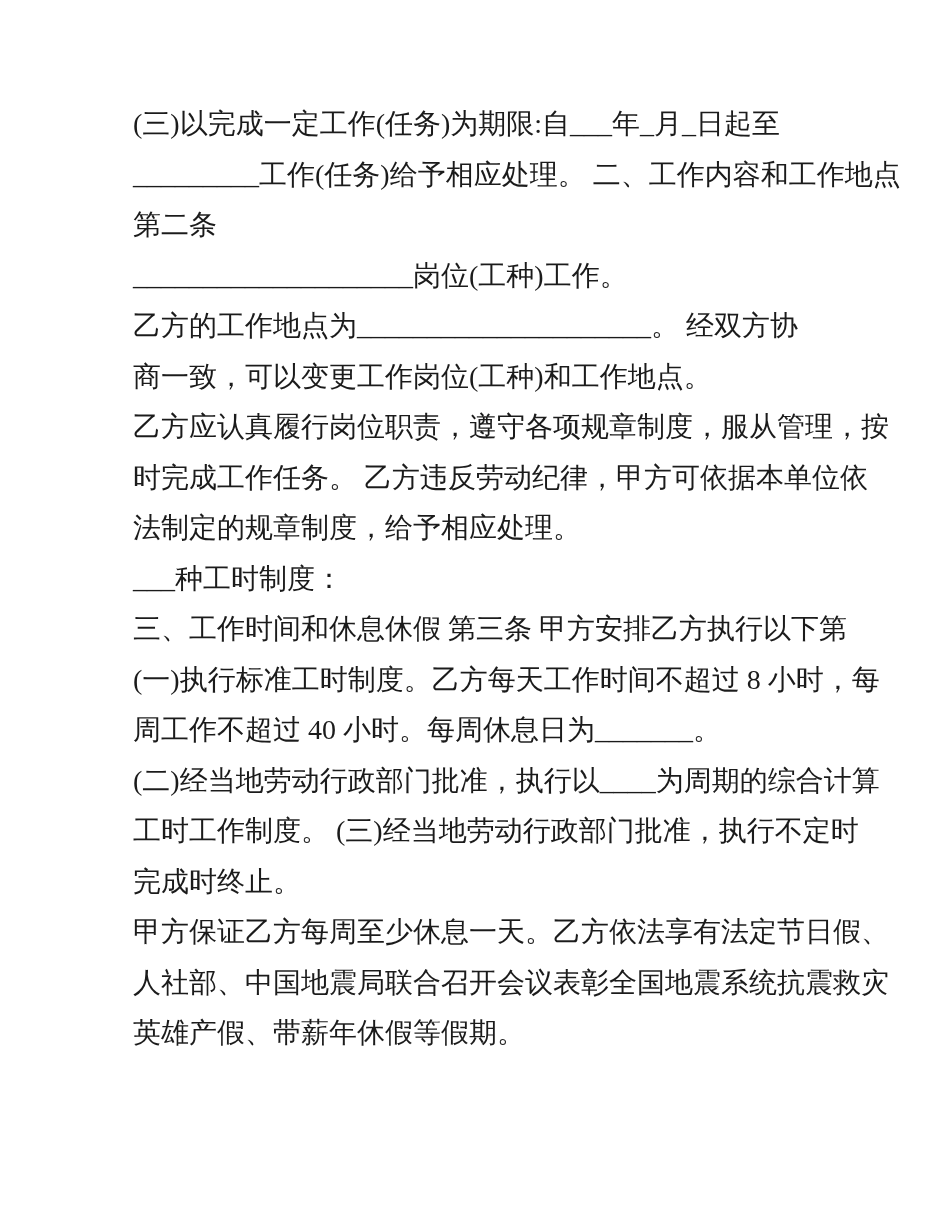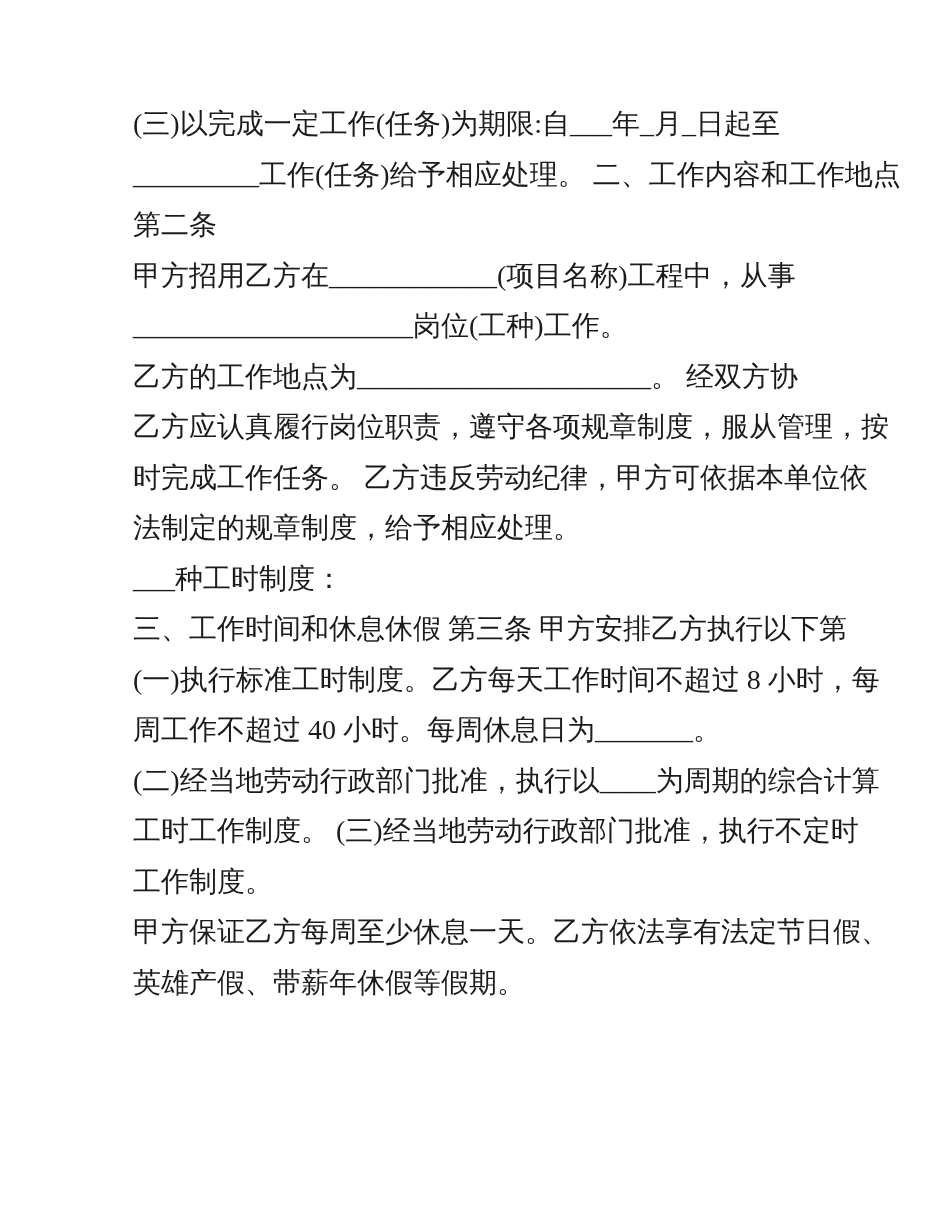--- a/index.html
+++ b/index.html
@@ -33,29 +33,30 @@
   }
 </style>
 </head>
 <body>
 
 <div class="page">
   <div class="content">
     <div class="line">(三)以完成一定工作(任务)为期限:自___年_月_日起至</div>
     <div class="line">_________工作(任务)给予相应处理。 二、工作内容和工作地点</div>
     <div class="line">第二条</div>
-    <div class="line">甲方招用乙方在____________(项目名称)工程中，从事</div>
     <div class="line">____________________岗位(工种)工作。</div>
     <div class="line">乙方的工作地点为_____________________。 经双方协</div>
+    <div class="line">商一致，可以变更工作岗位(工种)和工作地点。</div>
     <div class="line">乙方应认真履行岗位职责，遵守各项规章制度，服从管理，按</div>
     <div class="line">时完成工作任务。 乙方违反劳动纪律，甲方可依据本单位依</div>
     <div class="line">法制定的规章制度，给予相应处理。</div>
     <div class="line">___种工时制度：</div>
     <div class="line">三、工作时间和休息休假 第三条 甲方安排乙方执行以下第</div>
     <div class="line">(一)执行标准工时制度。乙方每天工作时间不超过 8 小时，每</div>
     <div class="line">周工作不超过 40 小时。每周休息日为_______。</div>
     <div class="line">(二)经当地劳动行政部门批准，执行以____为周期的综合计算</div>
     <div class="line">工时工作制度。 (三)经当地劳动行政部门批准，执行不定时</div>
-    <div class="line">工作制度。</div>
+    <div class="line">完成时终止。</div>
     <div class="line">甲方保证乙方每周至少休息一天。乙方依法享有法定节日假、</div>
+    <div class="line">人社部、中国地震局联合召开会议表彰全国地震系统抗震救灾</div>
     <div class="line">英雄产假、带薪年休假等假期。</div>
   </div>
 </div>
 
 </body></html>

